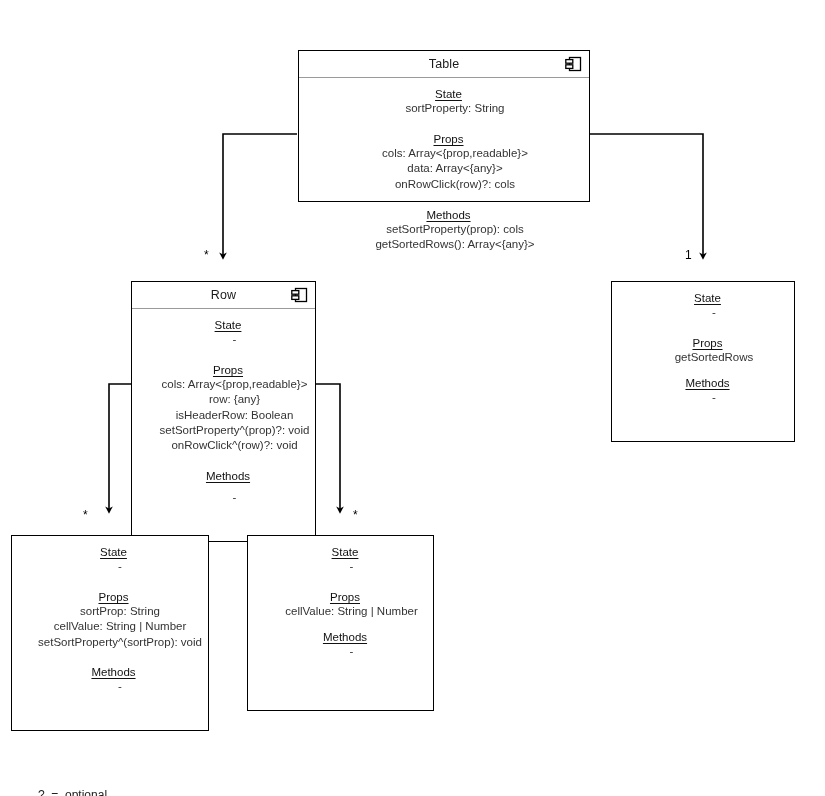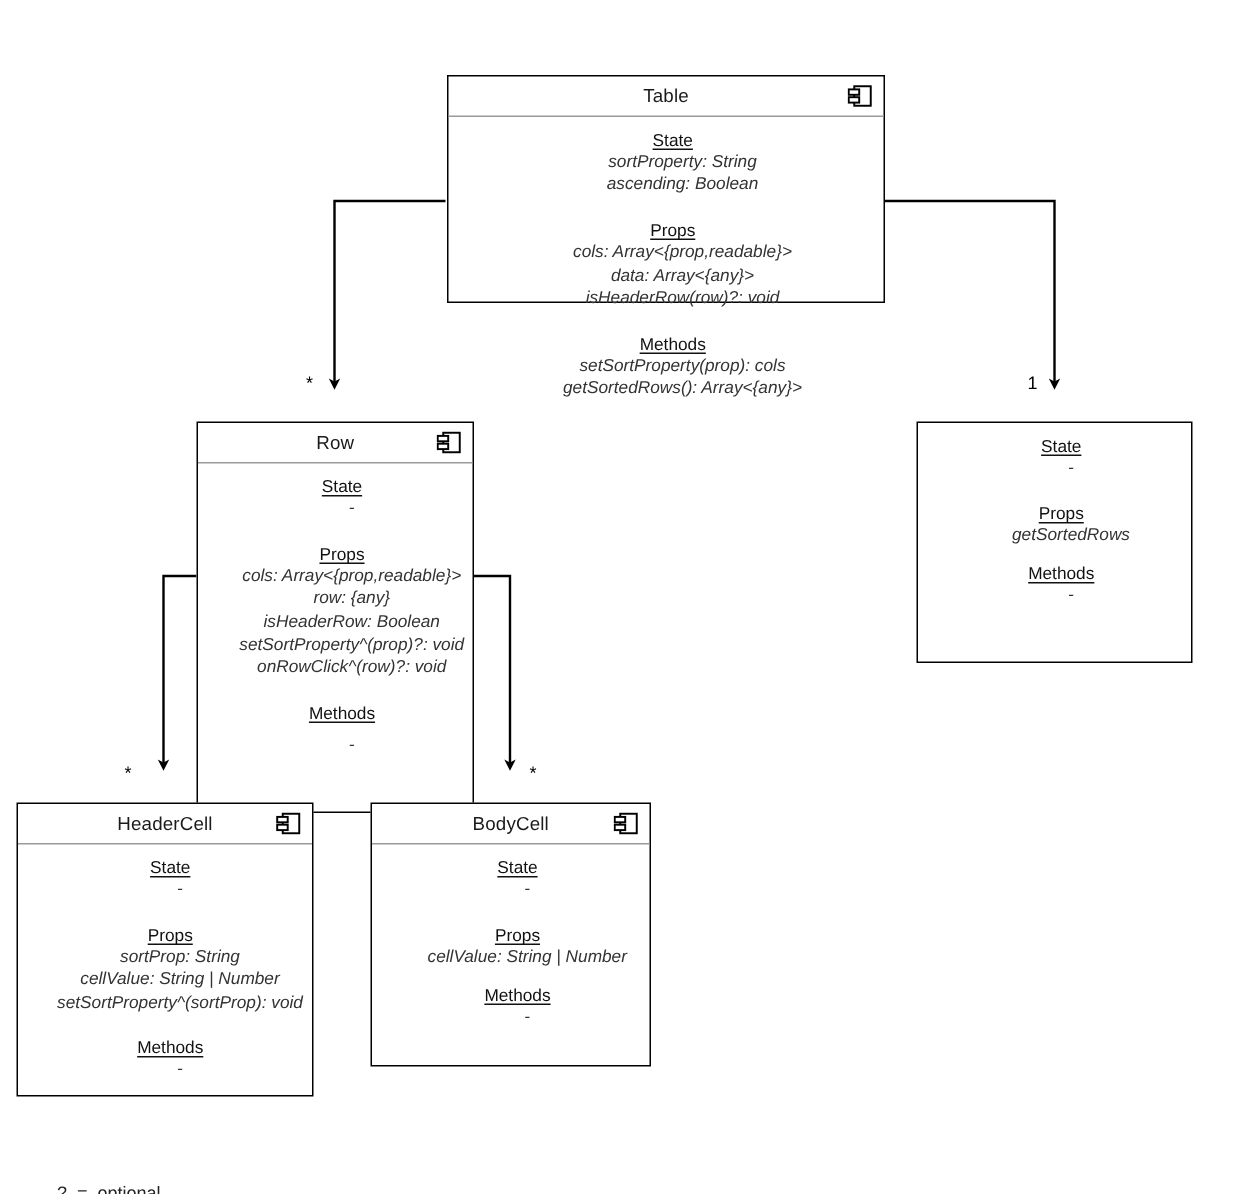--- a/index.html
+++ b/index.html
@@ -68,21 +68,20 @@
   }
   .section-items {
     margin-top: 1px;
   }
   .item {
     font-size: 11.5px;
     color: #333333;
     padding-left: 22px;
     line-height: 15.2px;
     white-space: nowrap;
-    font-style: italic;
   }
   .gap-lg { height: 11px; }
   .gap-md { height: 10px; }
   .gap-sm { height: 6px; }
 
   .mult-label {
     position: absolute;
     font-size: 12px;
     color: #000000;
     line-height: 12px;
@@ -139,30 +138,29 @@
           <rect x="0.8" y="3.6" width="7" height="3.6" fill="#ffffff" stroke="#000000" stroke-width="1.3"></rect>
           <rect x="0.8" y="8.8" width="7" height="3.6" fill="#ffffff" stroke="#000000" stroke-width="1.3"></rect>
         </svg>
       </span>
     </div>
     <div class="comp-body">
       <div class="section">
         <div class="section-title">State</div>
         <div class="section-items">
           <div class="item">sortProperty: String</div>
-          <div class="item">ascending: Boolean</div>
         </div>
       </div>
       <div class="gap-lg"></div>
       <div class="section">
         <div class="section-title">Props</div>
         <div class="section-items">
           <div class="item">cols: Array&lt;{prop,readable}&gt;</div>
           <div class="item">data: Array&lt;{any}&gt;</div>
-          <div class="item">isHeaderRow(row)?: void</div>
+          <div class="item">onRowClick(row)?: cols</div>
         </div>
       </div>
       <div class="gap-lg"></div>
       <div class="section">
         <div class="section-title">Methods</div>
         <div class="section-items">
           <div class="item">setSortProperty(prop): cols</div>
           <div class="item">getSortedRows(): Array&lt;{any}&gt;</div>
         </div>
       </div>
@@ -227,30 +225,20 @@
       <div class="section">
         <div class="section-title">Methods</div>
         <div class="section-items">
           <div class="item">-</div>
         </div>
       </div>
     </div>
   </div>
 
   <div class="component" style="left:11px; top:535px; width:198px; height:196px;">
-    <div class="comp-header">
-      <span class="comp-title">HeaderCell</span>
-      <span class="comp-icon">
-        <svg viewBox="0 0 17 16" width="17" height="16">
-          <rect x="4.5" y="1.5" width="11" height="13" fill="#ffffff" stroke="#000000" stroke-width="1.3"></rect>
-          <rect x="0.8" y="3.6" width="7" height="3.6" fill="#ffffff" stroke="#000000" stroke-width="1.3"></rect>
-          <rect x="0.8" y="8.8" width="7" height="3.6" fill="#ffffff" stroke="#000000" stroke-width="1.3"></rect>
-        </svg>
-      </span>
-    </div>
     <div class="comp-body">
       <div class="section">
         <div class="section-title" style="padding-left:7px;">State</div>
         <div class="section-items">
           <div class="item" style="padding-left:20px;">-</div>
         </div>
       </div>
       <div class="gap-lg"></div>
       <div class="section">
         <div class="section-title" style="padding-left:7px;">Props</div>
@@ -264,30 +252,20 @@
       <div class="section">
         <div class="section-title" style="padding-left:7px;">Methods</div>
         <div class="section-items">
           <div class="item" style="padding-left:20px;">-</div>
         </div>
       </div>
     </div>
   </div>
 
   <div class="component" style="left:247px; top:535px; width:187px; height:176px;">
-    <div class="comp-header">
-      <span class="comp-title">BodyCell</span>
-      <span class="comp-icon">
-        <svg viewBox="0 0 17 16" width="17" height="16">
-          <rect x="4.5" y="1.5" width="11" height="13" fill="#ffffff" stroke="#000000" stroke-width="1.3"></rect>
-          <rect x="0.8" y="3.6" width="7" height="3.6" fill="#ffffff" stroke="#000000" stroke-width="1.3"></rect>
-          <rect x="0.8" y="8.8" width="7" height="3.6" fill="#ffffff" stroke="#000000" stroke-width="1.3"></rect>
-        </svg>
-      </span>
-    </div>
     <div class="comp-body">
       <div class="section">
         <div class="section-title">State</div>
         <div class="section-items">
           <div class="item">-</div>
         </div>
       </div>
       <div class="gap-lg"></div>
       <div class="section">
         <div class="section-title">Props</div>

